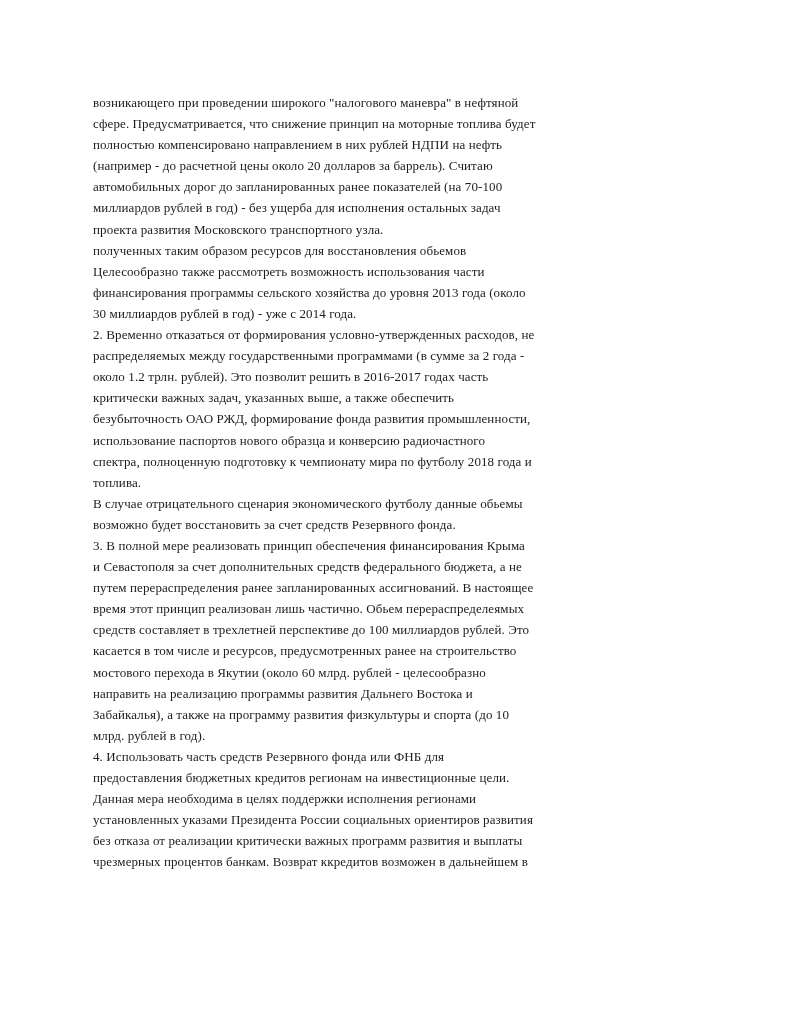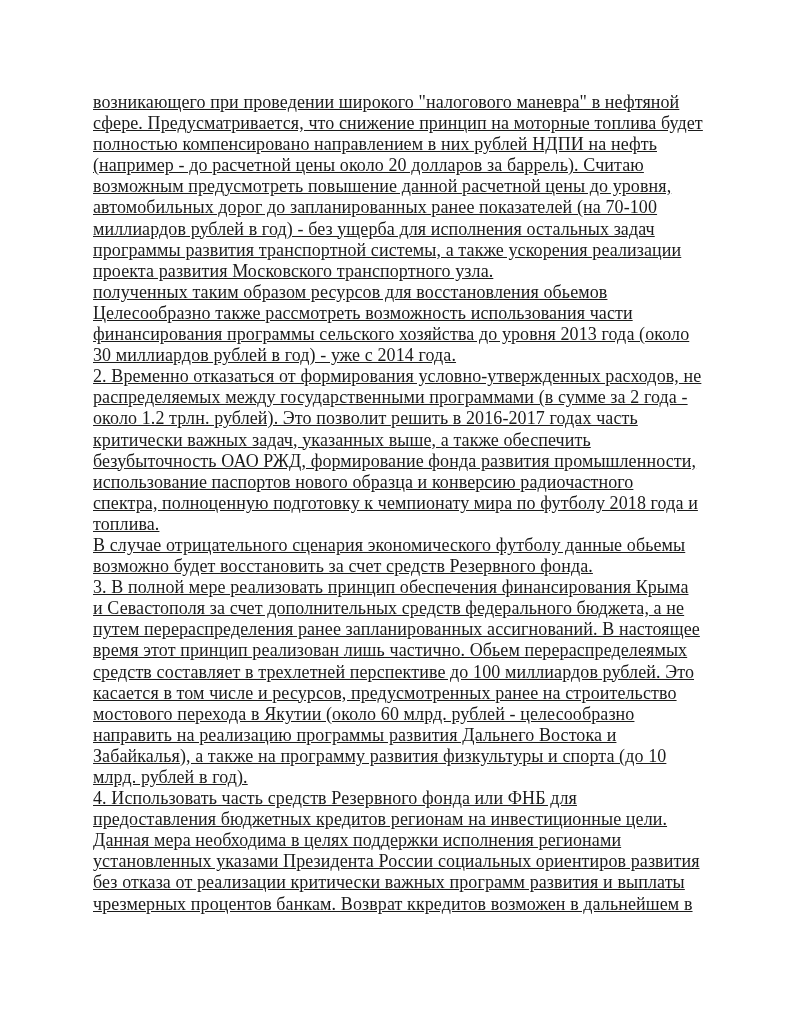--- a/index.html
+++ b/index.html
@@ -11,44 +11,41 @@
     position: relative;
     width: 791px;
     height: 1024px;
     background: #ffffff;
     box-sizing: border-box;
     padding: 92px 86px 0 93px;
     overflow: hidden;
   }
   .text-block {
     font-family: "Liberation Serif", "DejaVu Serif", serif;
-    font-size: 18px;
+    font-size: 13px;
     line-height: 21.1px;
     color: #1b1b1b;
     text-align: left;
-    text-decoration: underline;
   }
   .line {
     white-space: pre;
     letter-spacing: 0.1px;
   }
 </style>
 </head>
 <body>
 
 <div class="page">
   <div class="text-block">
       <div class="line">возникающего при проведении широкого "налогового маневра" в нефтяной</div>
       <div class="line">сфере. Предусматривается, что снижение принцип на моторные топлива будет</div>
       <div class="line">полностью компенсировано направлением в них рублей НДПИ на нефть</div>
       <div class="line">(например - до расчетной цены около 20 долларов за баррель). Считаю</div>
-      <div class="line">возможным предусмотреть повышение данной расчетной цены до уровня,</div>
       <div class="line">автомобильных дорог до запланированных ранее показателей (на 70-100</div>
       <div class="line">миллиардов рублей в год) - без ущерба для исполнения остальных задач</div>
-      <div class="line">программы развития транспортной системы, а также ускорения реализации</div>
       <div class="line">проекта развития Московского транспортного узла.</div>
       <div class="line">полученных таким образом ресурсов для восстановления обьемов</div>
       <div class="line">Целесообразно также рассмотреть возможность использования части</div>
       <div class="line">финансирования программы сельского хозяйства до уровня 2013 года (около</div>
       <div class="line">30 миллиардов рублей в год) - уже с 2014 года.</div>
       <div class="line">2. Временно отказаться от формирования условно-утвержденных расходов, не</div>
       <div class="line">распределяемых между государственными программами (в сумме за 2 года -</div>
       <div class="line">около 1.2 трлн. рублей). Это позволит решить в 2016-2017 годах часть</div>
       <div class="line">критически важных задач, указанных выше, а также обеспечить</div>
       <div class="line">безубыточность ОАО РЖД, формирование фонда развития промышленности,</div>

